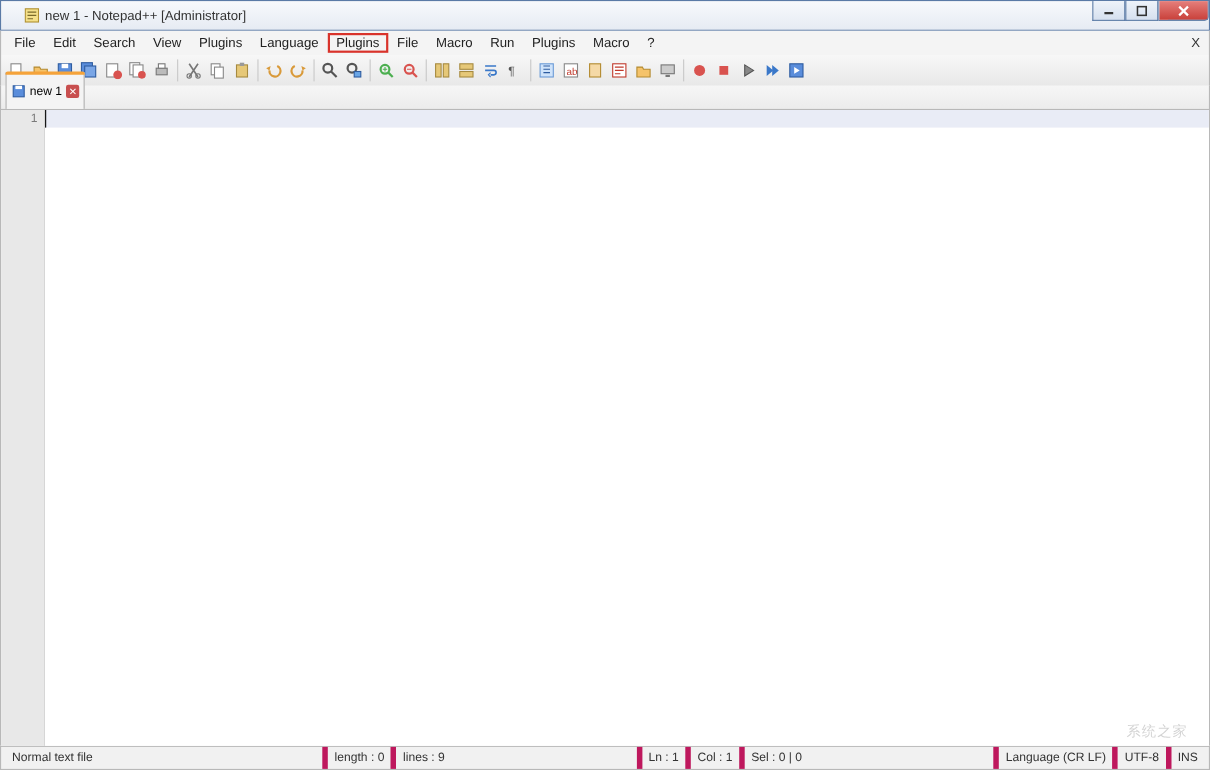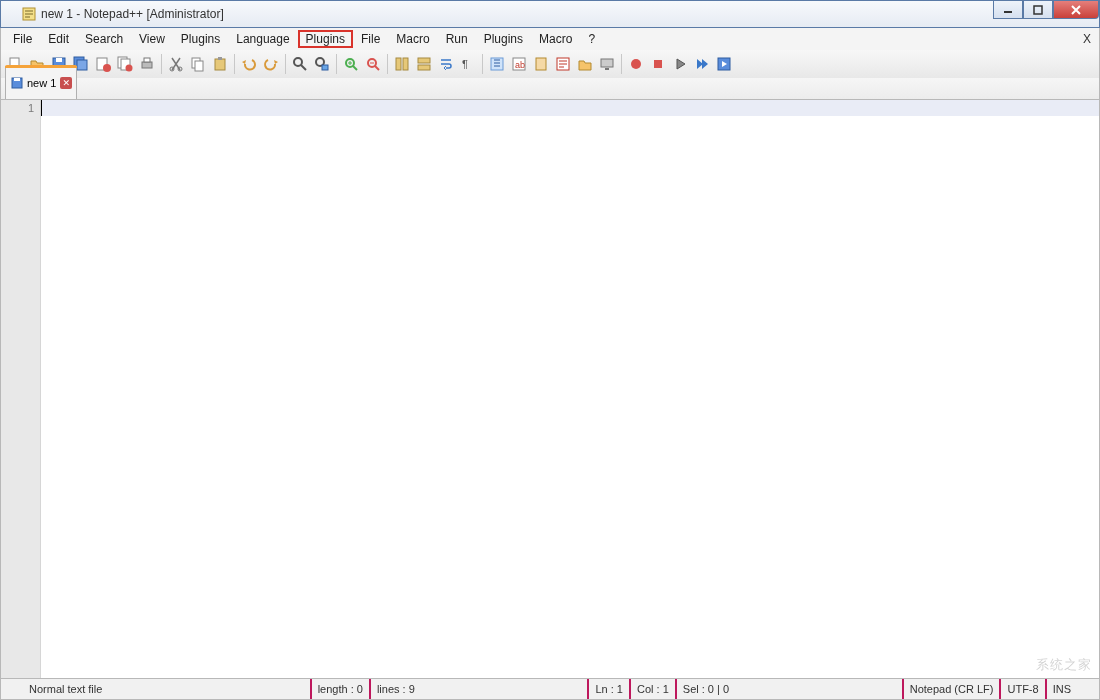--- a/index.html
+++ b/index.html
@@ -98,29 +98,29 @@
   .current-line{ height:16px; background:#e9ecf6; }
   .caret{ position:absolute; left:0; top:0; width:1px; height:16px; background:#000;}
 
   
   .statusbar{
     height:22px;
     background:#f1f1f1;
     border:1px solid #b8b8b8;
     display:flex; align-items:center;
     font-size:11px; color:#333;
-    padding:0 22px;
-  }
-  .statusbar .cell{ padding:0 6px; border-left:2px solid #be185d; height:100%; display:flex; align-items:center;}
+    padding:0 4px;
+  }
+  .statusbar .cell{ padding:0 6px; border-left:5px solid #be185d; height:100%; display:flex; align-items:center;}
   .statusbar .cell:first-child{border-left:none;}
   .spacer{flex:1;}
 
   
   .watermark{
-    position:absolute; right:8px; bottom:26px;
+    position:absolute; right:20px; bottom:26px;
     font-size:13px; color:rgba(0,0,0,0.18);
     letter-spacing:1px;
     pointer-events:none;
   }
 
   svg{display:block;}
 </style>
 </head>
 <body>
 
@@ -387,18 +387,18 @@
 <div class="statusbar">
   <div class="cell" style="min-width:120px">Normal text file</div>
   <div class="spacer"></div>
   <div class="cell">length : 0</div>
   <div class="cell">lines : 9</div>
   <div class="spacer"></div>
   <div class="cell">Ln : 1</div>
   <div class="cell">Col : 1</div>
   <div class="cell">Sel : 0 | 0</div>
   <div class="spacer"></div>
-  <div class="cell">Notepad (CR LF)</div>
+  <div class="cell">Language (CR LF)</div>
   <div class="cell">UTF-8</div>
   <div class="cell">INS</div>
 </div>
 
 <div class="watermark">系统之家</div>
 
 </body></html>

